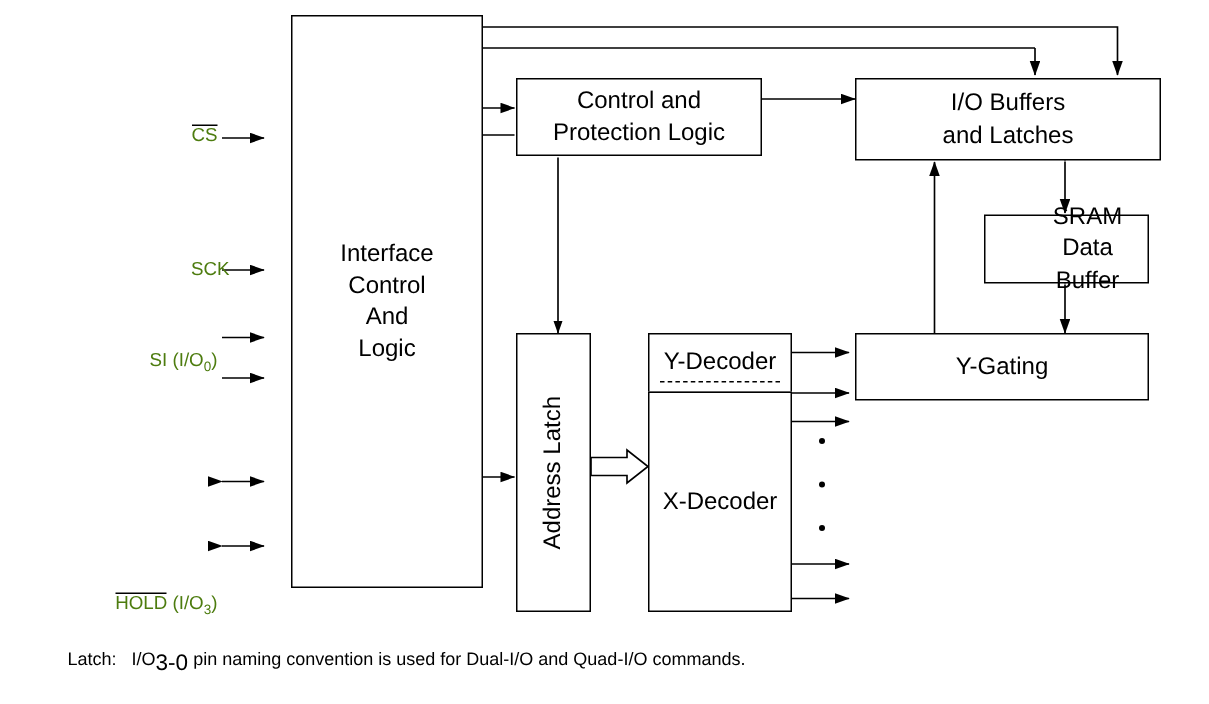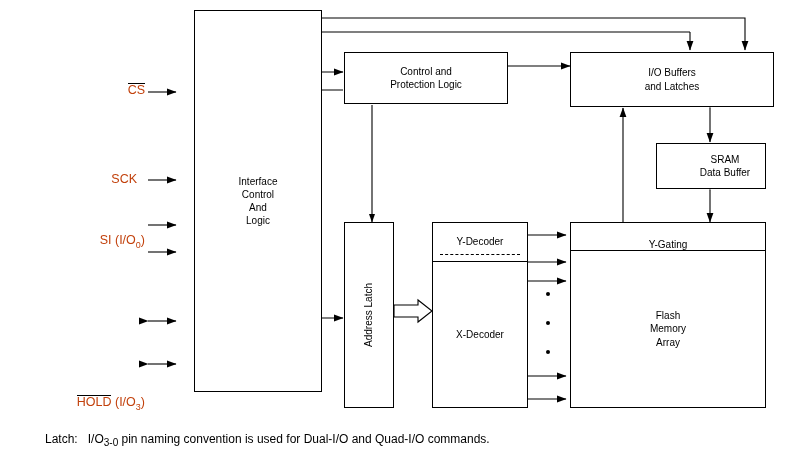--- a/index.html
+++ b/index.html
@@ -20,30 +20,30 @@
   }
   .box {
     position: absolute;
     box-sizing: border-box;
     border: 1px solid #000000;
     background: #ffffff;
     display: flex;
     align-items: center;
     justify-content: center;
     text-align: center;
-    font-size: 10px;
+    font-size: 16px;
     line-height: 1.32;
     color: #000;
   }
   .pinlabel {
     position: absolute;
     font-size: 12.5px;
     text-align: right;
     white-space: nowrap;
-    color: #c2410c;
+    color: #4d7c0f;
   }
   .pinlabel .ovl {
     border-top: 1px solid #000;
     display: inline-block;
     line-height: 1.05;
   }
   .sub {
     font-size: 9px;
     vertical-align: sub;
   }
@@ -51,21 +51,21 @@
     writing-mode: vertical-rl;
     transform: rotate(180deg);
     white-space: nowrap;
   }
   .note {
     position: absolute;
     font-size: 12px;
     white-space: nowrap;
     color: #000;
   }
-  .note .sub { font-size: 10px; }
+  .note .sub { font-size: 15px; }
   svg.wires {
     position: absolute;
     left: 0;
     top: 0;
     width: 806px;
     height: 469px;
     pointer-events: none;
   }
   .dots {
     position: absolute;
@@ -138,21 +138,21 @@
 
       <line x1="710" y1="108" x2="710" y2="142" marker-start="url(#ar)" marker-end="url(#ar)"></line>
 
       <line x1="710" y1="190" x2="710" y2="222" marker-start="url(#ar)" marker-end="url(#ar)"></line>
     </g>
   </svg>
 
   <div class="pinlabel" style="left:60px; top:83px; width:85px;">
     <span class="ovl">CS</span>
   </div>
-  <div class="pinlabel" style="left:52px; top:172px; width:85px;">
+  <div class="pinlabel" style="left:68px; top:172px; width:85px;">
     <span>SCK</span>
   </div>
   <div class="pinlabel" style="left:40px; top:233px; width:105px;">
     <span>SI</span> <span>(I/O<span class="sub">0</span>)</span>
   </div>
   <div class="pinlabel" style="left:20px; top:355px; width:125px;margin-top:40px;">
     <span class="ovl">HOLD</span> <span>(I/O<span class="sub">3</span>)</span>
   </div>
 
   <div class="box" style="left:194px; top:10px; width:128px; height:382px; white-space:pre-line;">Interface
@@ -171,23 +171,20 @@
 
   <div class="box" style="left:344px; top:222px; width:50px; height:186px;">
     <span class="vert">Address Latch</span>
   </div>
 
   <div class="box" style="left:432px; top:222px; width:96px; height:40px;">Y-Decoder</div>
   <div class="box" style="left:432px; top:261px; width:96px; height:147px;">X-Decoder</div>
   <div class="ydec-split" style="left:440px; top:254px; width:80px;"></div>
 
   <div class="box" style="left:570px; top:222px; width:196px; height:45px;">Y-Gating</div>
-  <div class="box" style="left:570px; top:250px; width:196px; height:158px; white-space:pre-line;">Flash
-Memory
-Array</div>
 
   <div class="dots" style="left:545px; top:292px; width:6px; height:62px;">
     <span class="dot"></span>
     <span class="dot"></span>
     <span class="dot"></span>
   </div>
 
   <div class="note" style="left:45px; top:432px;">
     <span>Latch:</span>
     &nbsp;&nbsp;<span>I/O</span><span class="sub">3-0</span><span> pin naming convention is used for Dual-I/O and Quad-I/O commands.</span>

